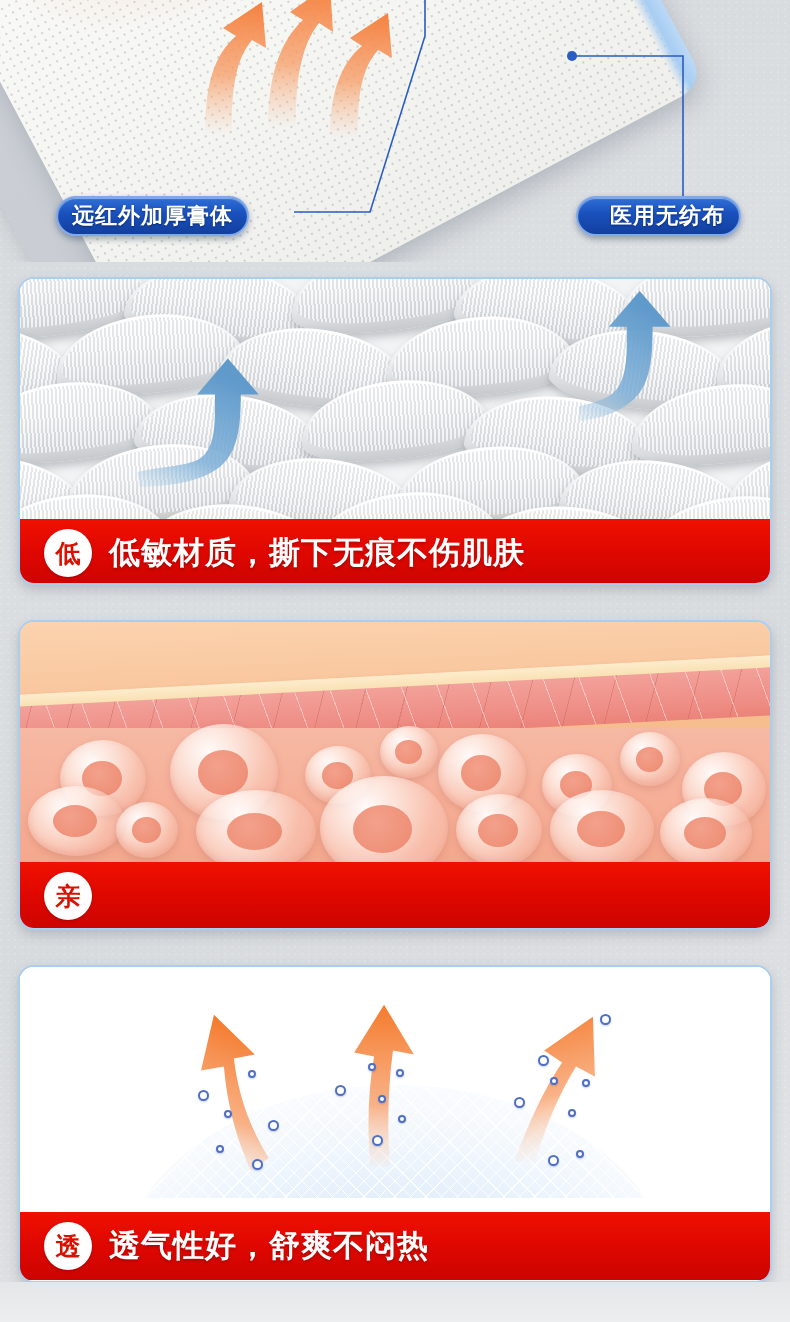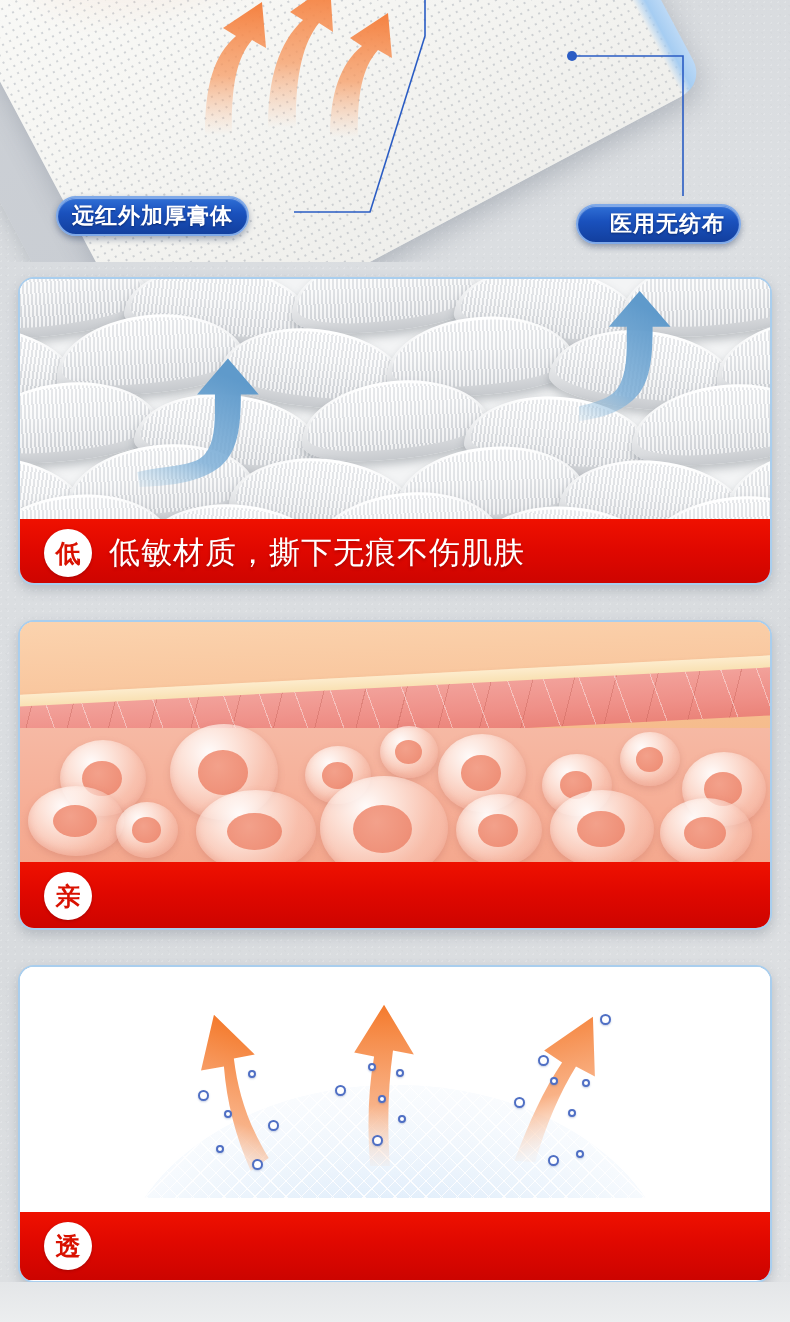--- a/index.html
+++ b/index.html
@@ -74,21 +74,21 @@
     height:40px; padding:0 14px;
     border-radius:21px;
     background:linear-gradient(180deg,#2f6fd6 0%,#1a51bd 42%,#123f9e 100%);
     border:2px solid #7fa9e8;
     box-shadow:0 3px 6px rgba(30,50,90,.40), inset 0 1px 1px rgba(255,255,255,.45);
     color:#ffffff; font-size:22px; font-weight:bold; letter-spacing:1px;
     white-space:nowrap;
     text-shadow:0 1px 2px rgba(0,20,70,.55);
   }
   .pill-1{ left:56px; top:196px;text-align:center; }
-  .pill-2{ left:576px; top:204px;padding-left:32px; }
+  .pill-2{ left:576px; top:196px;padding-left:32px; }
 
   
   .card{
     position:absolute; left:18px; width:754px;
     border-radius:16px; overflow:hidden;
     border:2px solid #a9ceee;
     background:#ffffff;
     box-shadow:0 5px 12px rgba(90,100,115,.28);
   }
   .card-1{ top:277px; height:308px; }
@@ -109,21 +109,21 @@
     padding-left:24px;
   }
   .cap-badge{
     flex:0 0 auto; width:48px; height:48px; border-radius:50%;
     background:#ffffff;
     display:flex; align-items:center; justify-content:center;
     color:#d91100; font-size:25px; font-weight:bold; line-height:1;
     box-shadow:0 1px 3px rgba(90,0,0,.35);
   }
   .cap-text{
-    color:#ffffff; font-size:31px; font-weight:normal; letter-spacing:1px;
+    color:#ffffff; font-size:31px; font-weight:bold; letter-spacing:1px;
     text-shadow:0 2px 3px rgba(120,0,0,.45);
   }
 
   
   .weave{ position:absolute; inset:0; background:#f3f4f5; }
   .weave .row{ position:absolute; left:-60px; width:920px; height:86px; }
   .strand{
     position:absolute; height:78px; width:190px;
     border-radius:50% 50% 46% 46% / 70% 70% 30% 30%;
     background:linear-gradient(180deg,#ffffff 0%,#f2f3f4 40%,#d9dbde 78%,#c6c9cd 100%);
@@ -410,16 +410,17 @@
     <div class="dot-p" style="left:518px; top:88px;"></div>
     <div class="dot-p dot-s" style="left:548px; top:142px;"></div>
     <div class="dot-p dot-s" style="left:562px; top:112px;"></div>
     <div class="dot-p" style="left:580px; top:47px;"></div>
     <div class="dot-p" style="left:528px; top:188px;"></div>
     <div class="dot-p dot-s" style="left:556px; top:183px;"></div>
   </div>
 
   <div class="caption">
     <div class="cap-badge">透</div>
+    <div class="cap-text">透气性好，舒爽不闷热</div>
   </div>
 </div>
 
 <div class="bottom-strip"></div>
 
 </body></html>

